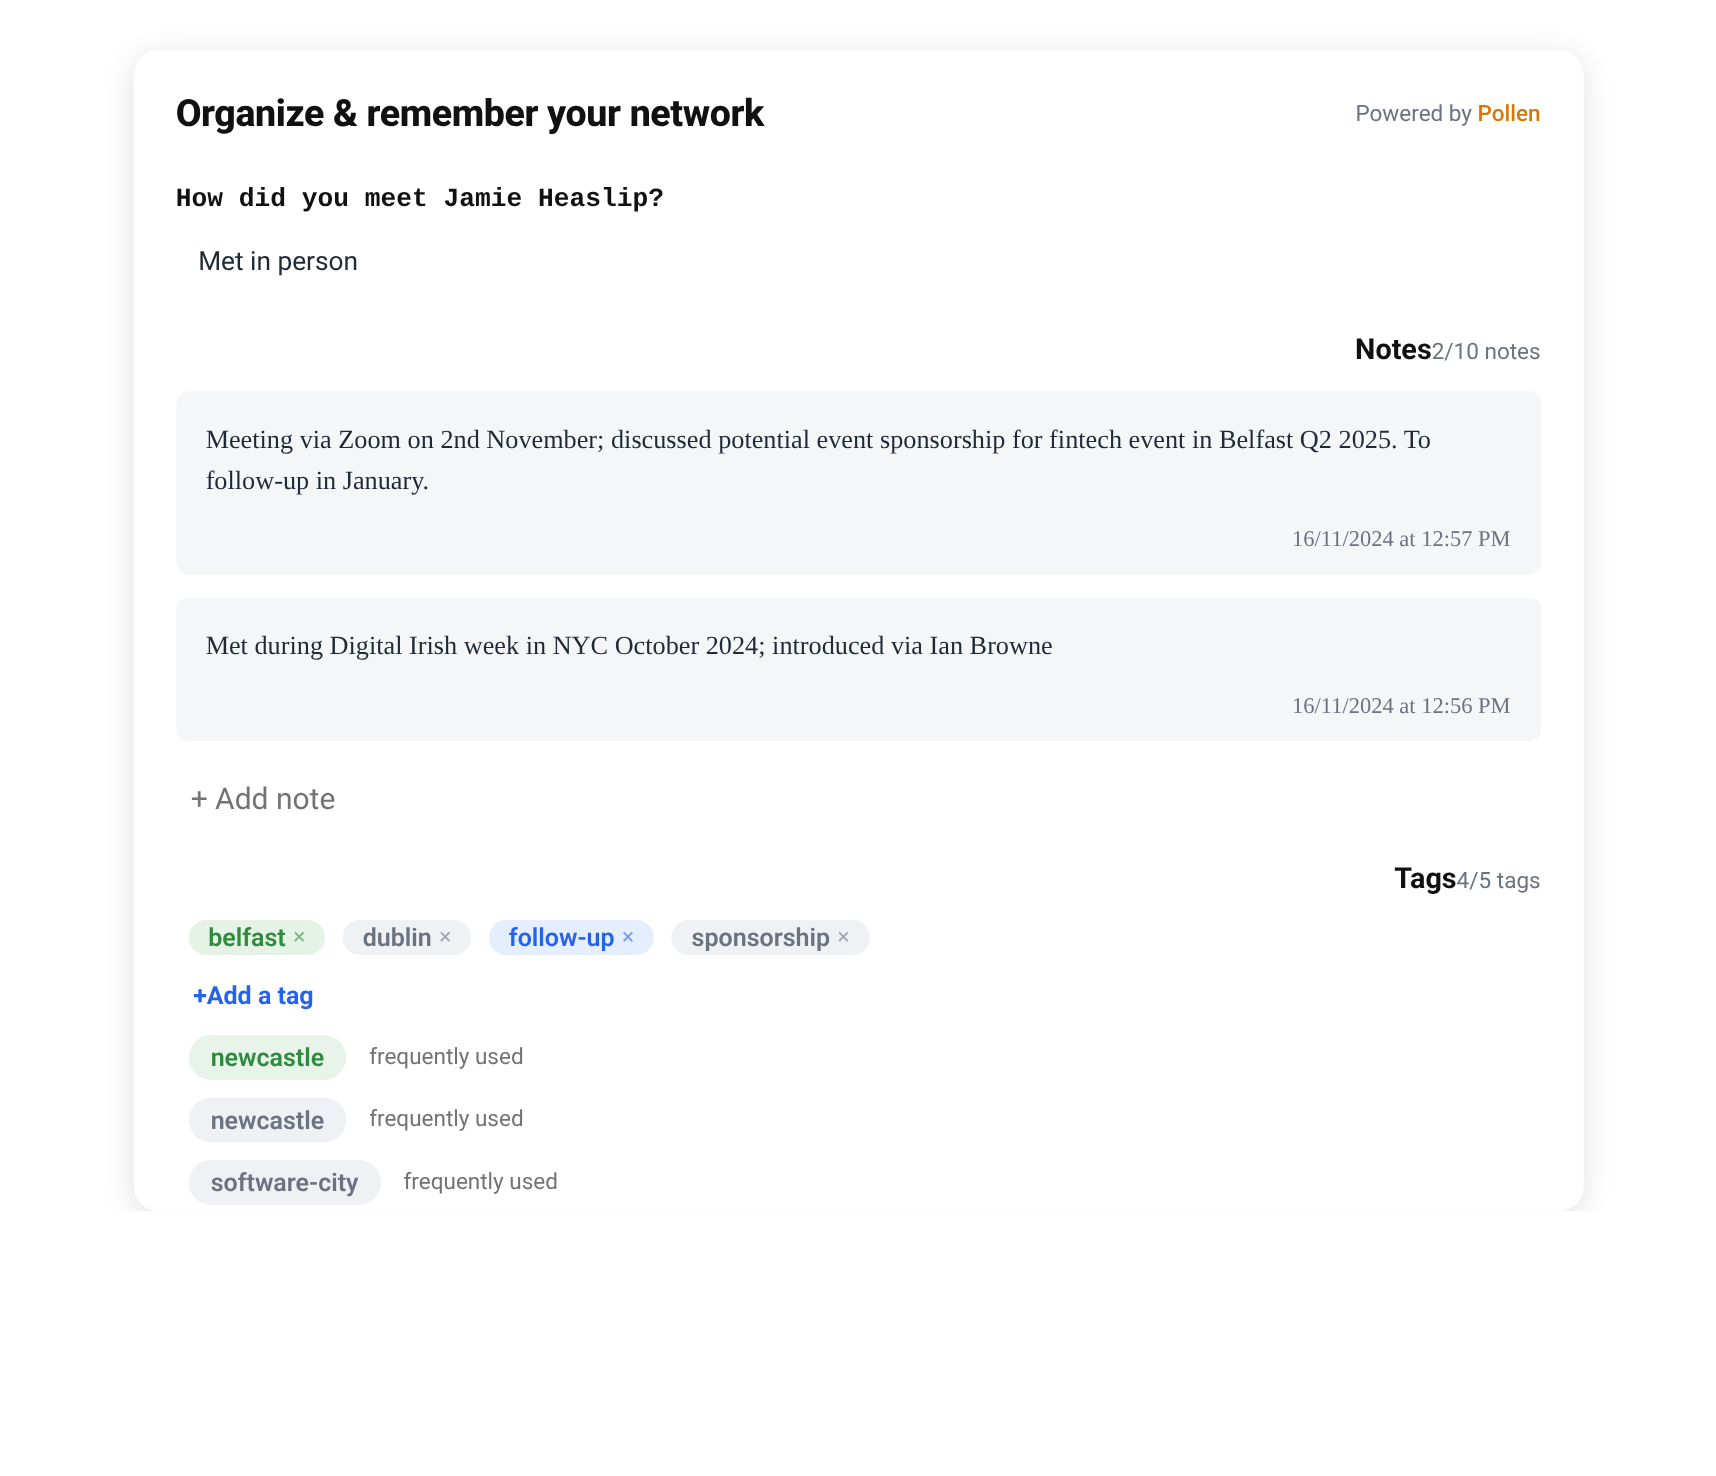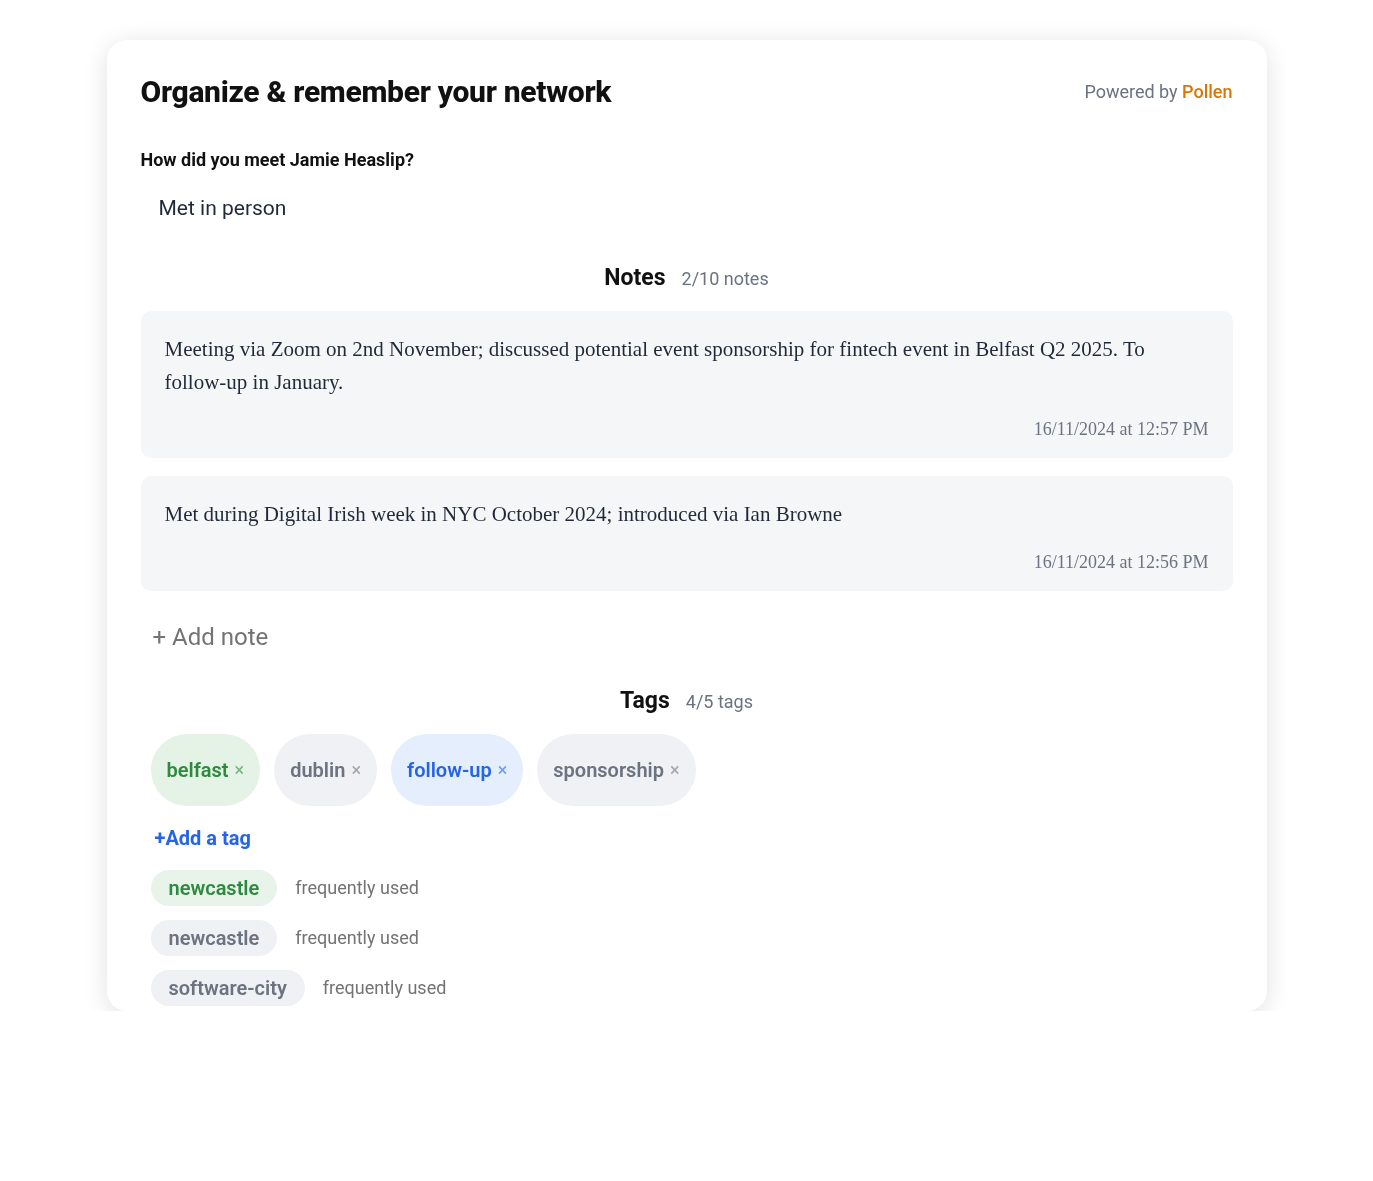--- a/index.html
+++ b/index.html
@@ -33,44 +33,44 @@
   }
   .powered {
     font-size: 18px;
     color: #6b7280;
   }
   .powered .brand {
     color: #d97706;
     font-weight: 500;
   }
   .question {
-    font-size: 18px;
+    font-size: 21px;
     font-weight: 700;
     margin-bottom: 26px;
+    font-family: Liberation Mono, monospace;
   }
   .answer {
     font-size: 21px;
     color: #1f2937;
     padding-left: 18px;
     margin-bottom: 44px;
   }
   .section-head {
     display:flex;
-    justify-content: center;
+    justify-content: flex-end;
     align-items: baseline;
     margin-bottom: 20px;
   }
   .section-title {
     font-size: 23px;
     font-weight: 700;
   }
   .section-count {
     font-size: 18px;
     color: #6b7280;
-    margin-left: 16px;
   }
   .note {
     background: #f5f6f8;
     border-radius: 10px;
     padding: 22px 24px 18px 24px;
     margin-bottom: 18px;
     font-family: Liberation Serif, serif;
   }
   .note-text {
     font-size: 21px;
@@ -97,21 +97,21 @@
     flex-wrap: wrap;
     gap: 14px;
     margin-bottom: 20px;
     padding-left: 10px;
   }
   .tag {
     display:inline-flex;
     align-items:center;
     gap: 6px;
     border-radius: 999px;
-    padding: 24px 16px;
+    padding: 2px 16px;
     font-size: 20px;
     font-weight: 600;
     cursor: pointer;
   }
   .tag .x {
     font-weight: 400;
     opacity: 0.6;
     font-size: 18px;
   }
   .tag-green  { background:#e4f3e6; color:#2f8a3f; }

